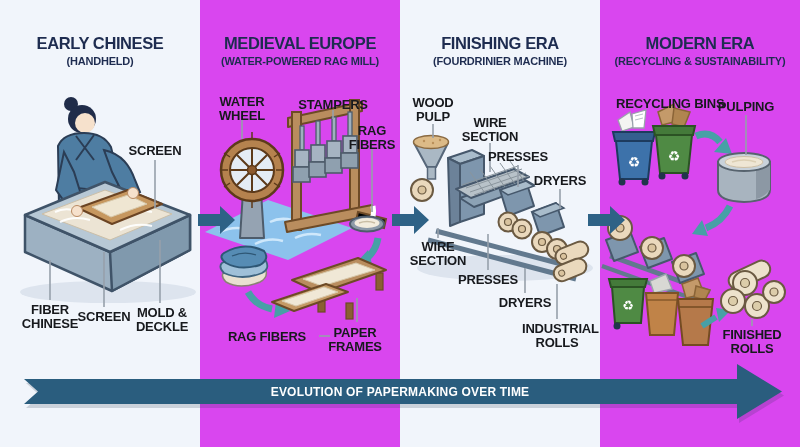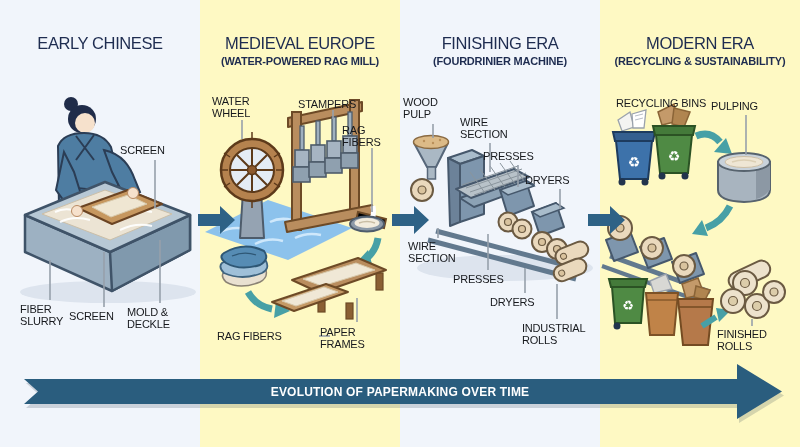--- a/index.html
+++ b/index.html
@@ -1,41 +1,42 @@
 <!DOCTYPE html>
 <html><head>
 <meta charset="utf-8">
 <style>
   html,body{margin:0;padding:0;width:800px;height:447px;overflow:hidden;
     font-family:"Liberation Sans",sans-serif;background:#eef2f8;}
   .stage{position:absolute;inset:0;width:800px;height:447px;display:flex;}
   .panel{position:relative;width:200px;height:447px;}
   .bg-a{background:#f1f5fb;}
-  .bg-b{background:#fef9c3;}
+  .bg-b{background:#d946ef;}
   .panel-header{position:absolute;top:34px;left:0;right:0;text-align:center;
     color:#1e2c50;z-index:3;}
-  .panel-title{font-size:16.5px;font-weight:normal;letter-spacing:-0.4px;line-height:1.1;}
+  .panel-title{font-size:16.5px;font-weight:bold;letter-spacing:-0.4px;line-height:1.1;}
   .panel-subtitle{font-size:11px;font-weight:bold;letter-spacing:-0.2px;margin-top:3px;}
   .art{position:absolute;inset:0;z-index:1;}
-  .lbl{position:absolute;font-size:11px;font-weight:normal;color:#17191d;
-    line-height:1.1;letter-spacing:-0.2px;z-index:3;}
+  .lbl{position:absolute;font-size:13px;font-weight:bold;color:#17191d;
+    line-height:1.1;text-align:center;letter-spacing:-0.2px;z-index:3;}
   .nowrap{white-space:nowrap;}
   .overlay{position:absolute;inset:0;z-index:4;pointer-events:none;}
   .banner-text{position:absolute;left:0;top:380px;width:800px;height:24px;
     line-height:24px;text-align:center;color:#ffffff;font-size:12px;
     font-weight:bold;letter-spacing:0.2px;z-index:5;}
 </style>
 </head>
 <body>
 
 <div class="stage">
 
   <section class="panel bg-a">
     <header class="panel-header">
       <div class="panel-title">EARLY CHINESE</div>
+      <div class="panel-subtitle">(HANDHELD)</div>
     </header>
     <svg class="art" viewBox="0 0 200 447">
       <ellipse cx="108" cy="292" rx="88" ry="11" fill="#dde4ee"></ellipse>
       <g>
         <circle cx="71" cy="104" r="7" fill="#202c49"></circle>
         <circle cx="82" cy="119" r="14" fill="#202c49"></circle>
         <circle cx="85" cy="123" r="10" fill="#f6e1cc"></circle>
         <path d="M58,146 C62,137 72,133 84,133 C96,133 106,138 111,147 L119,180 L113,214 L59,208 Z" fill="#4e7da2" stroke="#2b3d55" stroke-width="2"></path>
         <path d="M76,136 L94,160 M94,135 L76,160" stroke="#2b3d55" stroke-width="2" fill="none"></path>
         <path d="M60,186 L116,192 L114,200 L59,195 Z" fill="#3b6486" stroke="#2b3d55" stroke-width="1.5"></path>
@@ -56,21 +57,21 @@
       <circle cx="77" cy="211" r="5.5" fill="#f6e1cc" stroke="#b98a63" stroke-width="1"></circle>
       <circle cx="133" cy="193" r="5.5" fill="#f6e1cc" stroke="#b98a63" stroke-width="1"></circle>
       <g stroke="#97a0ab" stroke-width="1.6">
         <path d="M155,160 V208"></path>
         <path d="M50,260 V300"></path>
         <path d="M104,252 V307"></path>
         <path d="M160,240 V303"></path>
       </g>
     </svg>
     <div class="lbl" style="left:120px;top:144px;width:70px;">SCREEN</div>
-    <div class="lbl" style="left:20px;top:303px;width:60px;">FIBER SLURRY</div>
+    <div class="lbl" style="left:20px;top:303px;width:60px;">FIBER CHINESE</div>
     <div class="lbl" style="left:69px;top:310px;width:70px;">SCREEN</div>
     <div class="lbl" style="left:127px;top:306px;width:70px;">MOLD &amp; DECKLE</div>
   </section>
 
   <section class="panel bg-b">
     <header class="panel-header">
       <div class="panel-title">MEDIEVAL EUROPE</div>
       <div class="panel-subtitle">(WATER-POWERED RAG MILL)</div>
     </header>
     <svg class="art" viewBox="0 0 200 447">

